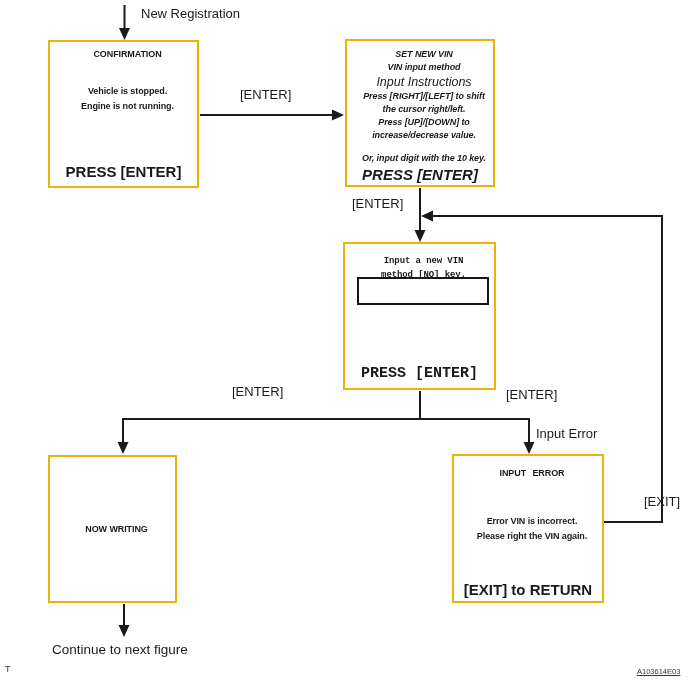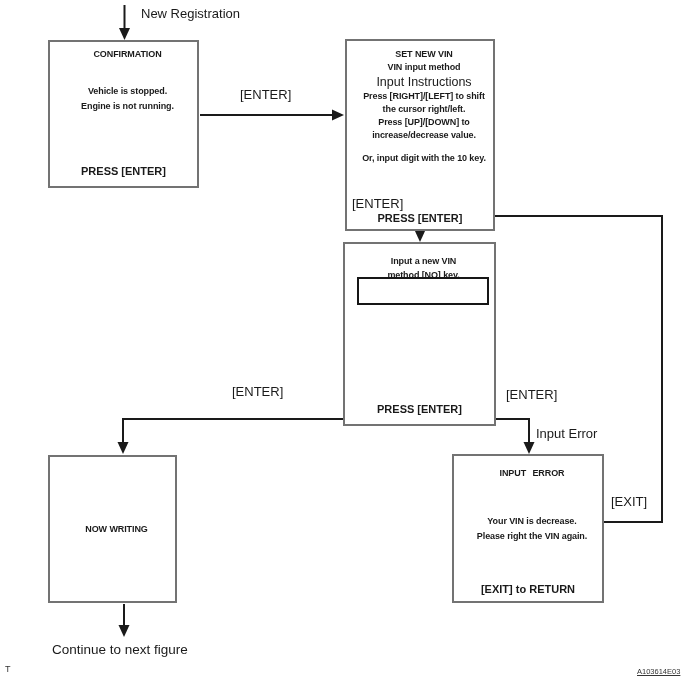--- a/index.html
+++ b/index.html
@@ -7,21 +7,21 @@
     position:relative;
     width:694px;height:687px;
     background:#fff;
     font-family:"Liberation Sans", sans-serif;
     color:#1a1a1a;
     overflow:hidden;
   }
   #wires{position:absolute;left:0;top:0;}
   .panel{
     position:absolute;
-    border:2px solid #737373;
+    border:2px solid #eab308;
     background:#fff;
     box-sizing:border-box;
     text-align:center;
     padding-left:8px;
   }
   .b{ 
     font-weight:bold;
     font-size:9px;
     letter-spacing:-0.1px;
     line-height:13px;
@@ -31,21 +31,21 @@
   .heading{
     font-weight:normal;
     font-size:12.5px;
     line-height:16px;
     white-space:nowrap;
   }
   .footerline{
     position:absolute;
     left:0;right:0;
     font-weight:bold;
-    font-size:11px;
+    font-size:15px;
     line-height:13px;
     white-space:nowrap;
     text-align:center;
   }
   .lbl{
     position:absolute;
     font-size:13px;
     line-height:15px;
     white-space:nowrap;
     color:#1a1a1a;
@@ -89,55 +89,55 @@
     </g>
   </svg>
 
   <div class="panel" style="left:48px;top:40px;width:151px;height:148px;">
     <div class="b" style="padding-top:6px;">CONFIRMATION</div>
     <div class="b pair" style="margin-top:23px;">Vehicle is stopped.</div>
     <div class="b pair">Engine is not running.</div>
     <div class="footerline" style="bottom:8px;">PRESS [ENTER]</div>
   </div>
 
-  <div class="panel" style="left:345px;top:39px;width:150px;height:192px;">
+  <div class="panel" style="left:345px;top:39px;width:150px;height:148px;font-style:italic;">
     <div class="b" style="padding-top:7px;">SET NEW VIN</div>
     <div class="b">VIN input method</div>
     <div class="heading">Input Instructions</div>
     <div class="b">Press [RIGHT]/[LEFT] to shift</div>
     <div class="b">the cursor right/left.</div>
     <div class="b">Press [UP]/[DOWN] to</div>
     <div class="b">increase/decrease value.</div>
     <div class="b" style="margin-top:10px;">Or, input digit with the 10 key.</div>
     <div class="footerline" style="bottom:4px;">PRESS [ENTER]</div>
   </div>
 
-  <div class="panel" style="left:343px;top:242px;width:153px;height:184px;">
+  <div class="panel" style="left:343px;top:242px;width:153px;height:148px;font-family:Liberation Mono, monospace;">
     <div class="b" style="padding-top:11px;">Input a new VIN</div>
     <div class="vinfield"></div>
     <div class="b pair">method [NO] key.</div>
     <div class="footerline" style="bottom:8px;">PRESS [ENTER]</div>
   </div>
 
   <div class="panel" style="left:48px;top:455px;width:129px;height:148px;display:flex;align-items:center;justify-content:center;">
     <div class="b">NOW WRITING</div>
   </div>
 
   <div class="panel" style="left:452px;top:454px;width:152px;height:149px;">
     <div class="b" style="padding-top:11px;word-spacing:4px;">INPUT ERROR</div>
-    <div class="b pair" style="margin-top:34px;">Your VIN is decrease.</div>
+    <div class="b pair" style="margin-top:34px;">Error VIN is incorrect.</div>
     <div class="b pair">Please right the VIN again.</div>
     <div class="footerline" style="bottom:5px;">[EXIT] to RETURN</div>
   </div>
 
   <div class="lbl" style="left:141px;top:6px;">New Registration</div>
   <div class="lbl" style="left:240px;top:87px;">[ENTER]</div>
   <div class="lbl" style="left:352px;top:196px;">[ENTER]</div>
   <div class="lbl" style="left:232px;top:384px;">[ENTER]</div>
   <div class="lbl" style="left:506px;top:387px;">[ENTER]</div>
   <div class="lbl" style="left:536px;top:426px;">Input Error</div>
-  <div class="lbl" style="left:611px;top:494px;">[EXIT]</div>
+  <div class="lbl" style="left:644px;top:494px;">[EXIT]</div>
   <div class="lbl" style="left:52px;top:642px;font-size:13.5px;">Continue to next figure</div>
 
   <div class="tiny" style="left:5px;top:664px;font-size:9px;">T</div>
   <div class="tiny" style="left:637px;top:667px;font-size:7.5px;text-decoration:underline;">A103614E03</div>
 
 </div>
 
 </body></html>

